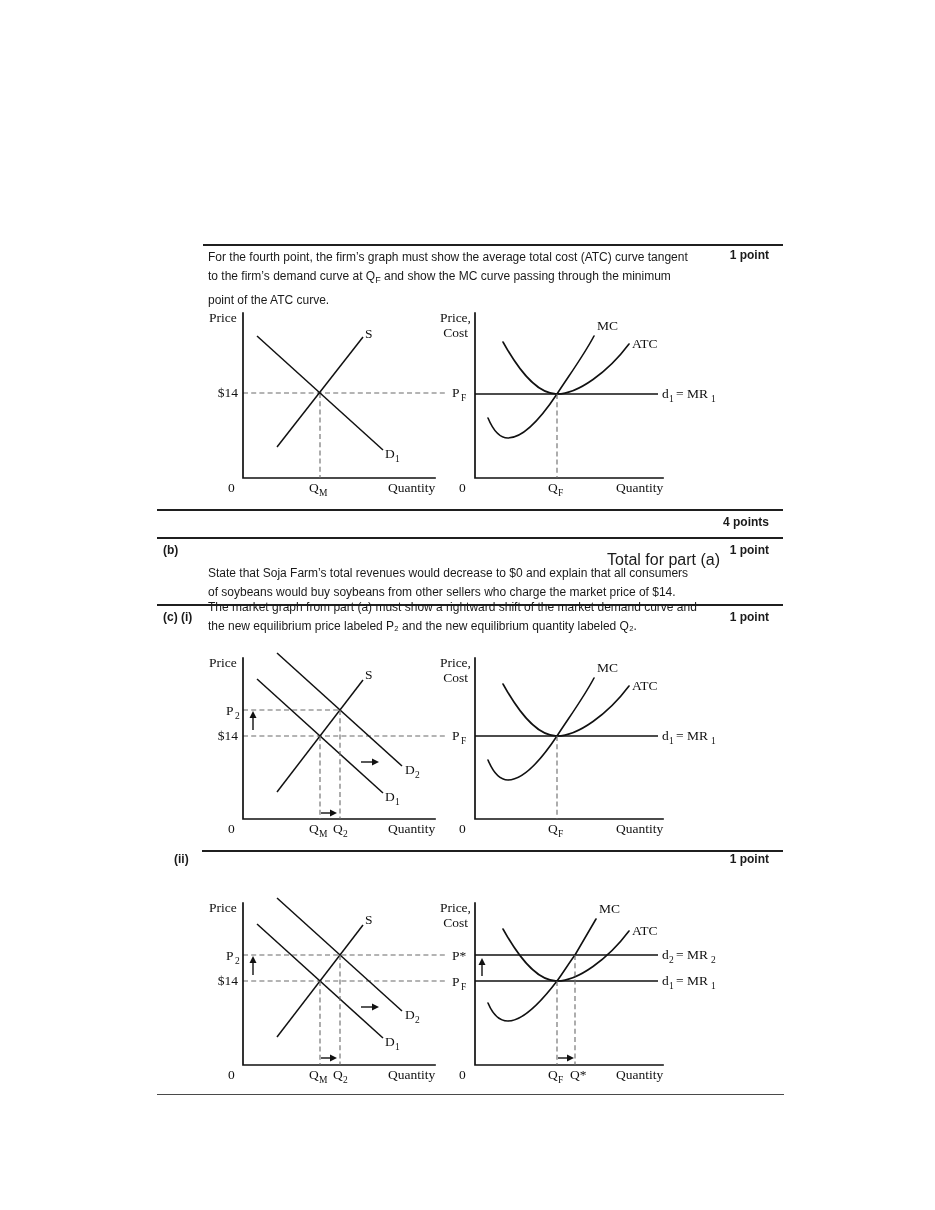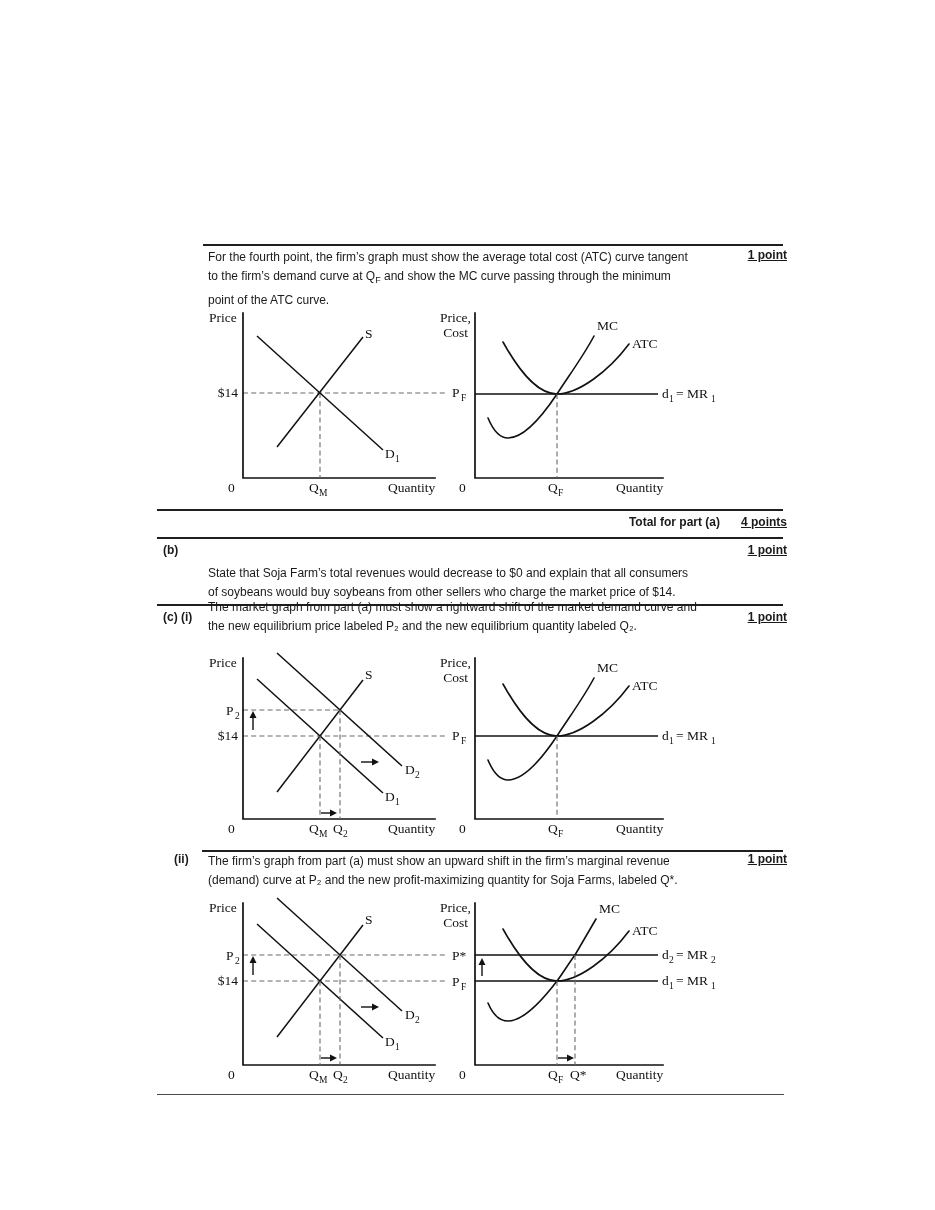--- a/index.html
+++ b/index.html
@@ -2,22 +2,22 @@
 <html><head>
 <meta charset="utf-8">
 <style>
   html,body{margin:0;padding:0;background:#fff;}
   .page{position:relative;width:935px;height:1210px;background:#fff;
         font-family:"Liberation Sans",sans-serif;color:#1a1a1a;overflow:hidden;border-radius:18px;}
   .rule{position:absolute;height:1.5px;background:#1f1f1f;}
   .rule.gray{background:#4a4a4a;height:1.2px;}
   .para{position:absolute;left:208px;width:490px;font-size:12px;line-height:19.4px;}
   .rowlabel{position:absolute;font-weight:bold;font-size:12px;}
-  .points{position:absolute;right:148px;font-weight:bold;font-size:12px;text-align:right;text-decoration:underline;}
-  .totlabel{position:absolute;right:215px;font-weight:bold;font-size:12px;}
+  .points{position:absolute;right:166px;font-weight:bold;font-size:12px;text-align:right;}
+  .totlabel{position:absolute;right:215px;font-weight:normal;font-size:16px;margin-top:36px;}
   .ssub{font-size:9px;vertical-align:-3px;}
   .fig{position:absolute;left:195px;width:595px;height:195px;}
   
   .ax{stroke:#111;stroke-width:1.7;fill:none;stroke-linecap:square;}
   .ln{stroke:#111;stroke-width:1.5;fill:none;}
   .cv{stroke:#111;stroke-width:1.6;fill:none;stroke-linecap:round;}
   .dash{stroke:#6a6a6a;stroke-width:1.1;fill:none;stroke-dasharray:5 3.2;}
   .st{stroke:#111;stroke-width:1.4;fill:none;}
   .ah{fill:#111;stroke:none;}
   .gt{font-family:"Liberation Serif",serif;font-size:13.5px;fill:#111;}
@@ -137,21 +137,20 @@
     <path class="cv" d="M503,684 C523,720 540,736 557,736 C578,736 608,714 629,686"></path>
     <text class="gt" x="632" y="690">ATC</text>
     <path class="dash" d="M557,736 L557,819"></path>
     <text class="gt" x="459" y="833">0</text>
     <text class="gt" x="548" y="833">Q</text>
     <text class="gs" x="558" y="837">F</text>
     <text class="gt" x="616" y="833">Quantity</text>
   </svg>
 
   <div class="rowlabel" style="left:174px;top:852px;text-align:center;">(ii)</div>
-  <div class="para" style="top:852px;">The firm’s graph from part (a) must show an upward shift in the firm’s marginal revenue (demand) curve at P₂ and the new profit-maximizing quantity for Soja Farms, labeled Q*.</div>
   <div class="points" style="top:852px;">1 point</div>
 
   <svg class="fig" style="top:895px;" viewBox="195 895 595 195" xmlns="http://www.w3.org/2000/svg">
     <path class="dash" d="M243,955 L448,955"></path>
     <path class="dash" d="M243,981 L448,981"></path>
 
     <path class="ax" d="M243,903 L243,1065 L435,1065"></path>
     <text class="gt" x="209" y="912">Price</text>
     <text class="gt" x="226" y="960">P</text>
     <text class="gs" x="235" y="964">2</text>

